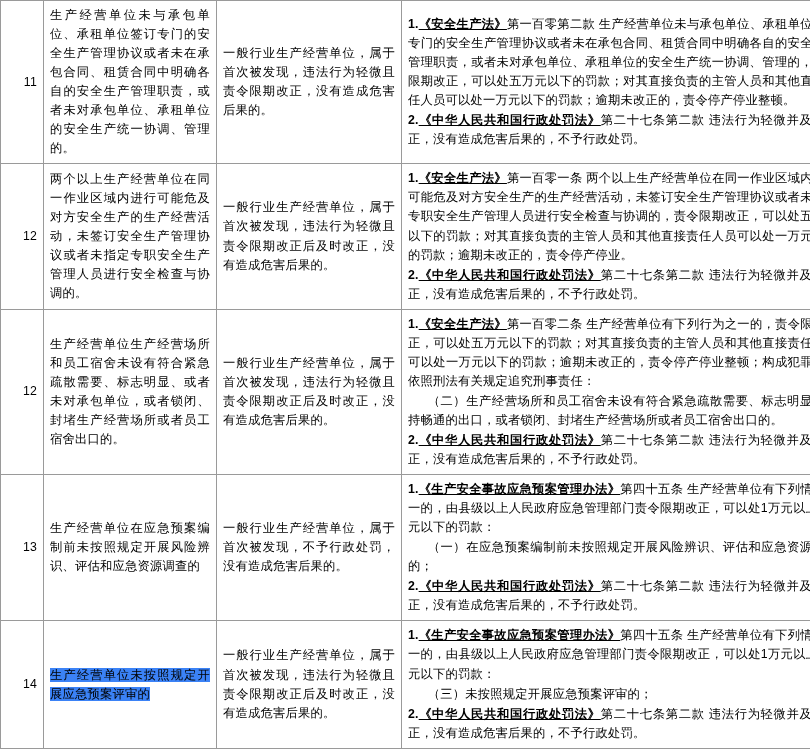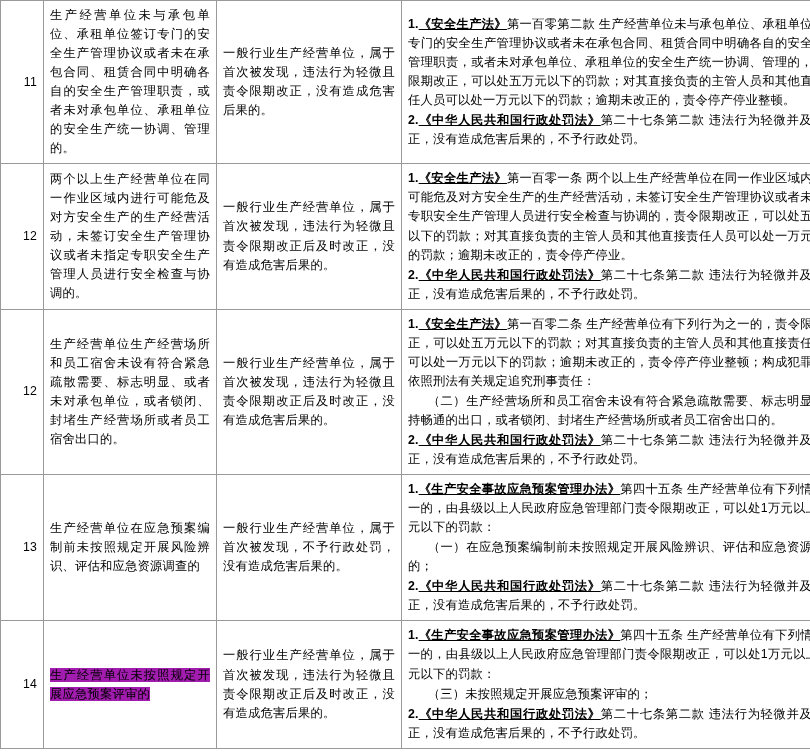--- a/index.html
+++ b/index.html
@@ -37,21 +37,21 @@
   .cell-type { text-align: justify; text-justify: inter-ideograph; margin-left: 42px; }
   .cell-basis { text-align: justify; text-justify: inter-ideograph; }
 
   .basis-line { margin: 0; }
   .basis-line + .basis-line { margin-top: 1px; }
   .law-title { font-weight: bold; text-decoration: underline; }
   .idx { font-weight: bold; }
   .indent { text-indent: 1.6em; display: block; }
 
   .highlight {
-    background: #a21caf;
+    background: #3b82f6;
   }
 </style>
 </head>
 <body>
 
 <table class="doc-table">
   <tbody>
 
     <tr>
       <td class="col-num">11</td>

